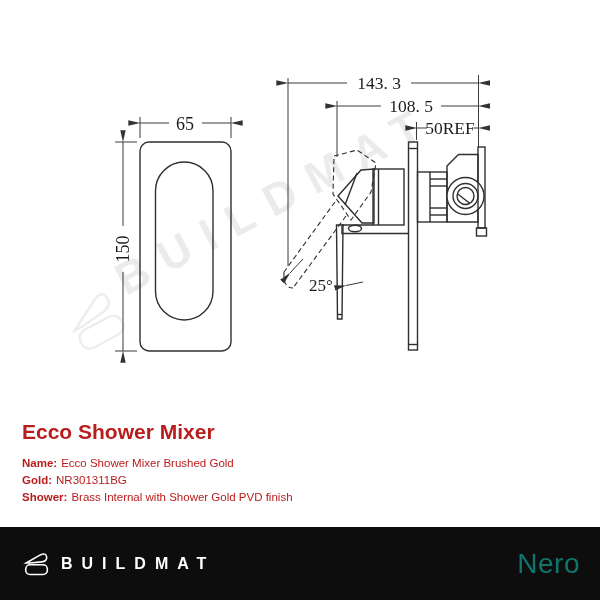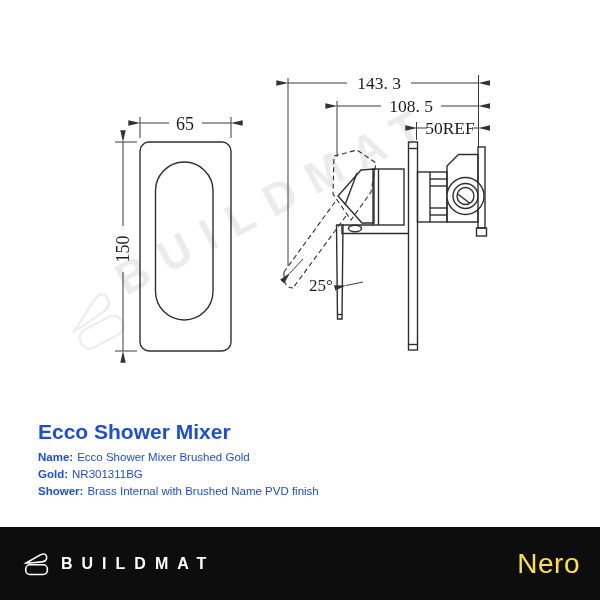--- a/index.html
+++ b/index.html
@@ -5,37 +5,37 @@
   html,body{margin:0;padding:0;background:#fff;}
   .page{
     position:relative;width:600px;height:600px;background:#ffffff;overflow:hidden;
     font-family:"Liberation Sans",sans-serif;
   }
   .drawing{position:absolute;left:0;top:0;}
   .dim-text{
     font-family:"Liberation Serif",serif;
     fill:#1c1c1c;
   }
-  .info{position:absolute;left:38px;top:421px;color:#1d4ed8;}
+  .info{position:absolute;left:22px;top:421px;color:#b91c1c;}
   .info h1{margin:0;font-size:21px;line-height:22px;font-weight:bold;letter-spacing:0;}
   .spec{margin:0;font-size:11.5px;line-height:17px;}
-  .spec:first-of-type{margin-top:6px;}
+  .spec:first-of-type{margin-top:12px;}
   .spec .lbl{font-weight:bold;margin-right:4px;}
   .footer{
     position:absolute;left:0;top:527px;width:600px;height:73px;
     display:flex;align-items:center;justify-content:space-between;
     box-sizing:border-box;padding:0 20px;
   }
   .brand{display:flex;align-items:center;gap:11px;}
   .brand-word{
     color:#fff;font-size:16px;font-weight:bold;letter-spacing:9px;
     font-family:"Liberation Sans",sans-serif;
   }
   .nero-word{
-    color:#fde047;font-size:28px;font-weight:500;letter-spacing:0.5px;
+    color:#0f766e;font-size:28px;font-weight:500;letter-spacing:0.5px;
     font-family:"Liberation Sans",sans-serif;
   }
 </style>
 </head>
 <body>
 
 <div class="page">
 
   <svg class="drawing" width="600" height="420" viewBox="0 0 600 420">
     <defs>
@@ -151,21 +151,21 @@
 
   <div class="info">
     <h1>Ecco Shower Mixer</h1>
     <p class="spec">
       <span class="lbl">Name:</span><span>Ecco Shower Mixer Brushed Gold</span>
     </p>
     <p class="spec">
       <span class="lbl">Gold:</span><span>NR301311BG</span>
     </p>
     <p class="spec">
-      <span class="lbl">Shower:</span><span>Brass Internal with Brushed Name PVD finish</span>
+      <span class="lbl">Shower:</span><span>Brass Internal with Shower Gold PVD finish</span>
     </p>
   </div>
 
   <div class="footer" id="footer-bar" style="background: rgb(13, 13, 13);">
     <div class="brand">
       <svg width="30" height="27" viewBox="0 0 34 30" fill="none" stroke="#ffffff" stroke-width="1.8">
         <path d="M7,14.5 L23.5,5 Q29.5,2.5 30.2,7.5 Q30.8,12.5 24.5,13.2 L11,14.5 Z"></path>
         <rect x="6.5" y="16.5" width="24.5" height="11" rx="4.8"></rect>
       </svg>
       <span class="brand-word">BUILDMAT</span>

